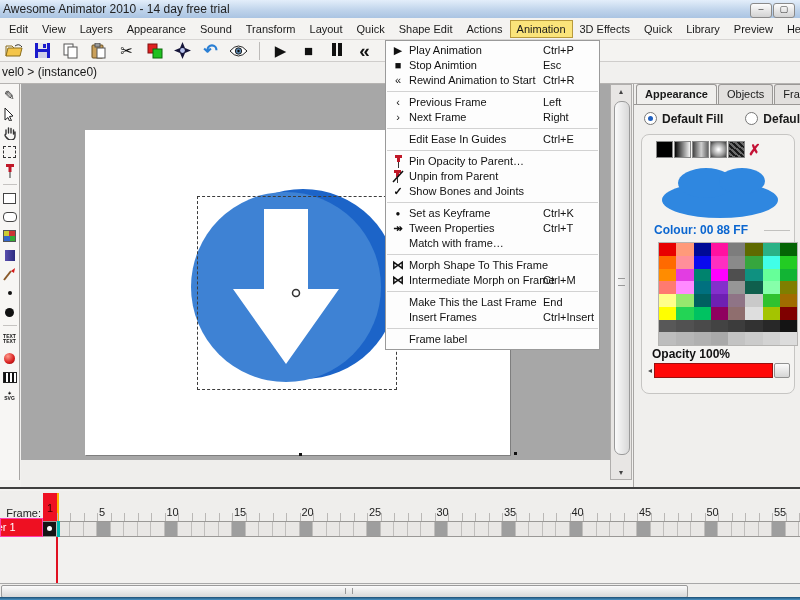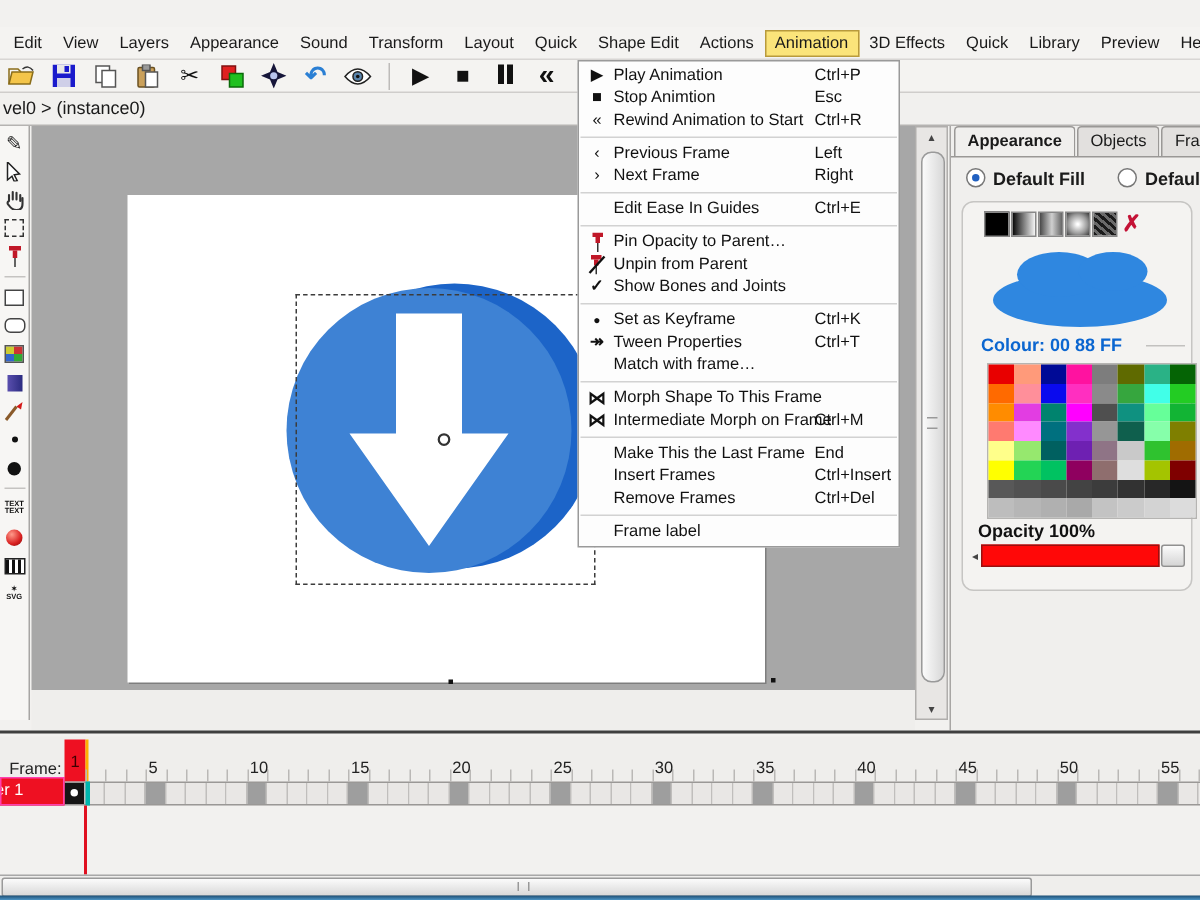--- a/index.html
+++ b/index.html
@@ -137,20 +137,24 @@
     background:linear-gradient(#fbfbfb,#d8d8d8);}
   .botthumb::after{content:"";position:absolute;left:50%;top:2px;width:6px;height:6px;
     border-left:1px solid #999;border-right:1px solid #999;}
   .botedge{position:absolute;left:0;top:597px;width:800px;height:3px;background:linear-gradient(#1d4e74,#4c94c4);}
 </style>
 </head>
 <body>
 
 <div class="app">
 
+  <div class="titlebar">
+    <span class="title">Awesome Animator 2010 - 14 day free trial</span>
+    <span id="winbtns"><span class="winbtn b0">–</span><span class="winbtn b1">▢</span></span>
+  </div>
 
   <div class="menubar" id="menubar">
       <span class="mitem">Edit</span>
       <span class="mitem">View</span>
       <span class="mitem">Layers</span>
       <span class="mitem">Appearance</span>
       <span class="mitem">Sound</span>
       <span class="mitem">Transform</span>
       <span class="mitem">Layout</span>
       <span class="mitem">Quick</span>
@@ -706,25 +710,20 @@
       <div class="mrow">
         <span class="micon"></span>
         <span class="mlabel">Make This the Last Frame</span>
         <span class="mshort">End</span>
       </div>
       <div class="mrow">
         <span class="micon"></span>
         <span class="mlabel">Insert Frames</span>
         <span class="mshort">Ctrl+Insert</span>
       </div>
-      <div class="mrow">
-        <span class="micon"></span>
-        <span class="mlabel">Remove Frames</span>
-        <span class="mshort">Ctrl+Del</span>
-      </div>
       <div class="msep"></div>
       <div class="mrow">
         <span class="micon"></span>
         <span class="mlabel">Frame label</span>
         <span class="mshort"></span>
       </div>
     </div>
 
 </div>
 

